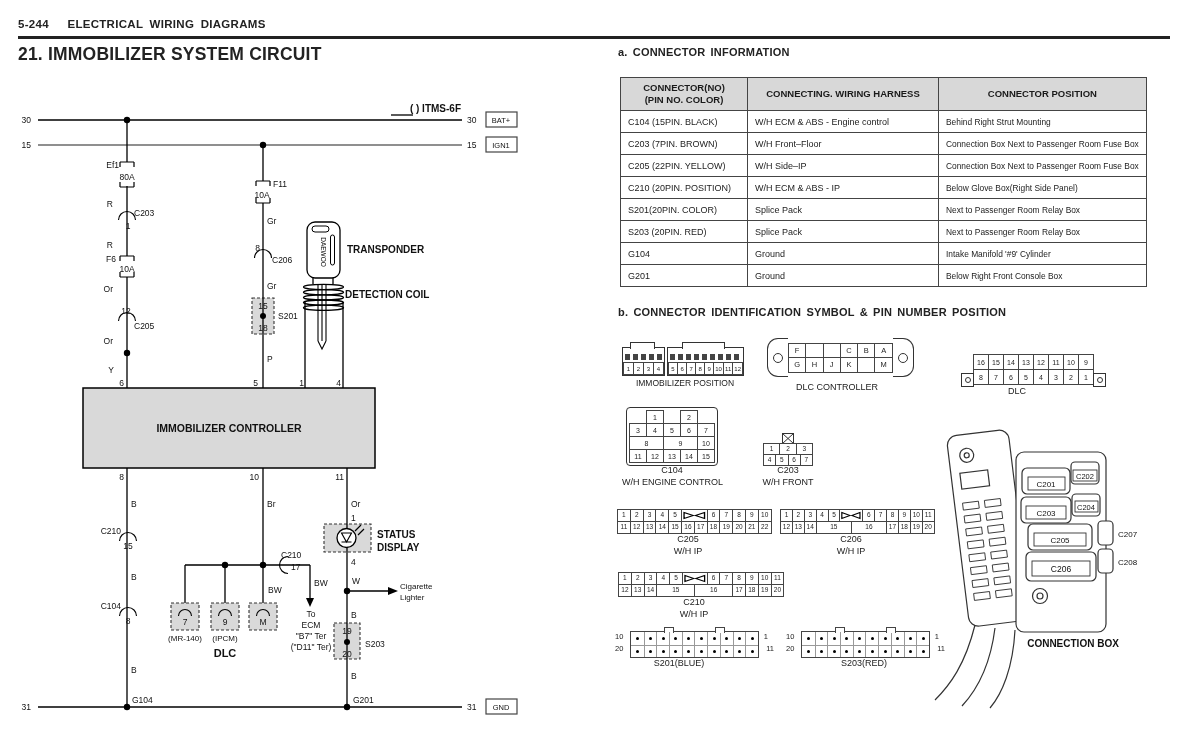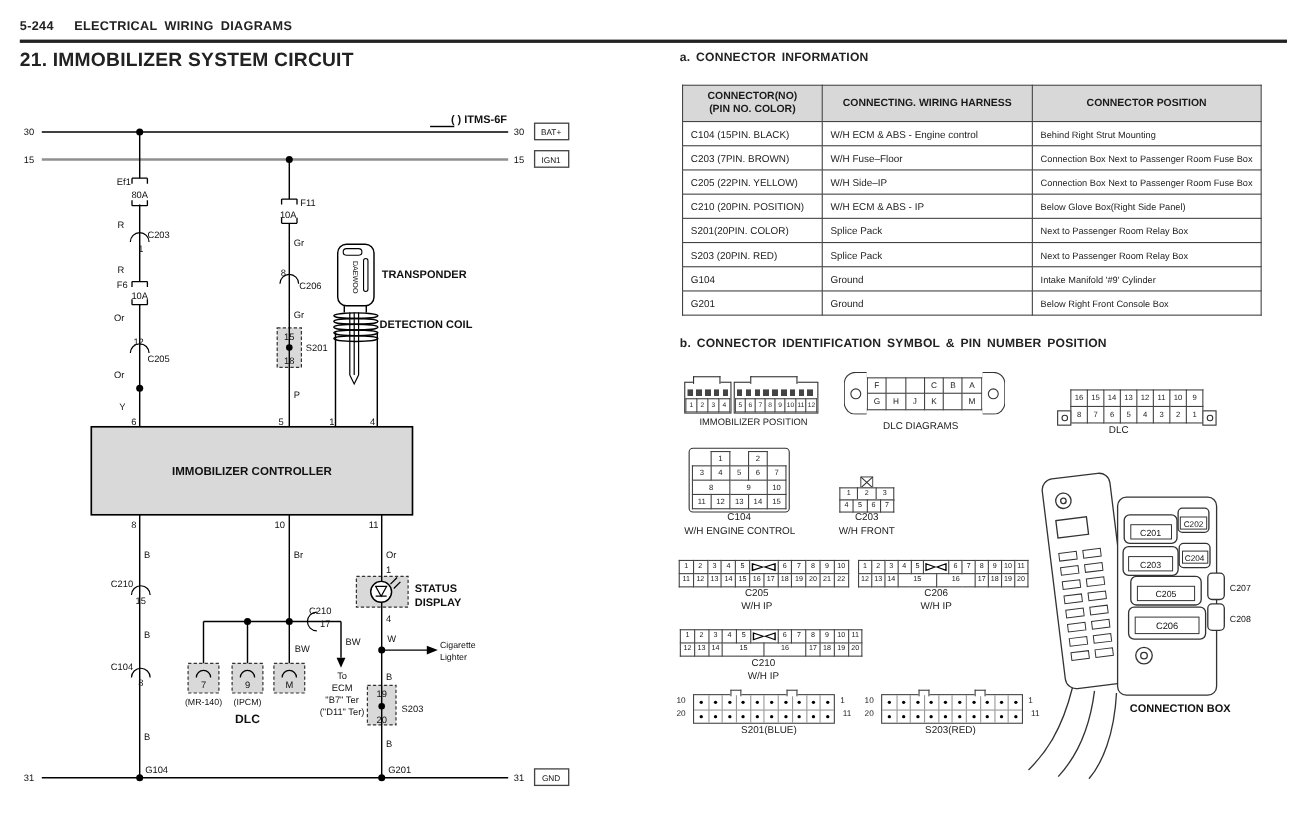--- a/index.html
+++ b/index.html
@@ -295,21 +295,21 @@
         </tr>
       </thead>
       <tbody>
           <tr>
           <td class="c1">C104 (15PIN. BLACK)</td>
           <td class="c2">W/H ECM &amp; ABS - Engine control</td>
           <td class="c3">Behind Right Strut Mounting</td>
         </tr>
           <tr>
           <td class="c1">C203 (7PIN. BROWN)</td>
-          <td class="c2">W/H Fuse–Floor</td>
+          <td class="c2">W/H Front–Floor</td>
           <td class="c3">Connection Box Next to Passenger Room Fuse Box</td>
         </tr>
           <tr>
           <td class="c1">C205 (22PIN. YELLOW)</td>
           <td class="c2">W/H Side–IP</td>
           <td class="c3">Connection Box Next to Passenger Room Fuse Box</td>
         </tr>
           <tr>
           <td class="c1">C210 (20PIN. POSITION)</td>
           <td class="c2">W/H ECM &amp; ABS - IP</td>
@@ -399,21 +399,21 @@
                 <td colspan="1" style="width: 16.3px; height: 13.5px;">J</td>
                 <td colspan="1" style="width: 16.3px; height: 13.5px;">K</td>
                 <td colspan="1" style="width: 16.3px; height: 13.5px;"></td>
                 <td colspan="1" style="width: 16.3px; height: 13.5px;">M</td>
               </tr>
             </tbody>
           </table>
         </div>
       <div class="ear r"></div>
     </div>
-    <div class="clabel" style="left:157px;top:82px;width:140px">DLC DIAGRAMS</div>
+    <div class="clabel" style="left:157px;top:82px;width:140px">DLC CONTROLLER</div>
 
     <div class="dlc16">
       <div class="dear" style="margin-right:-1px"></div>
       <div>
           <table class="pingrid" style="font-size: 7px;">
             <tbody>
               <tr>
                 <td colspan="1" style="width: 14px; height: 14px;">16</td>
                 <td colspan="1" style="width: 14px; height: 14px;">15</td>
                 <td colspan="1" style="width: 14px; height: 14px;">14</td>
@@ -646,21 +646,21 @@
           <div class="dot-cell"></div>
           <div class="dot-cell"></div>
           <div class="dot-cell"></div>
           <div class="dot-cell"></div>
         </div>
       <span class="corner" style="left:-16px;top:0">10</span>
       <span class="corner" style="left:-16px;top:12px">20</span>
       <span class="corner" style="right:-10px;top:0">1</span>
       <span class="corner" style="right:-16px;top:12px">11</span>
     </div>
-    <div class="clabel" style="left:29px;top:358px;width:120px">S201(BLUE)</div>
+    <div class="clabel" style="left:9px;top:358px;width:120px">S201(BLUE)</div>
 
     <div class="sbox" style="left:191px;top:331px">
       <div class="dotgrid">
           <div class="dot-cell"></div>
           <div class="dot-cell"></div>
           <div class="dot-cell"></div>
           <div class="dot-cell"></div>
           <div class="dot-cell"></div>
           <div class="dot-cell"></div>
           <div class="dot-cell"></div>

